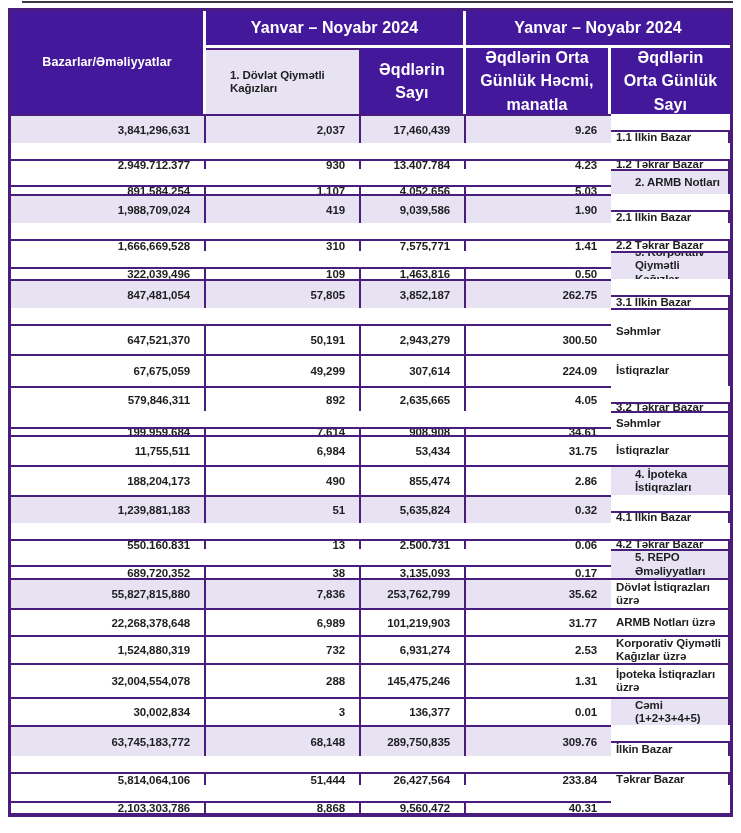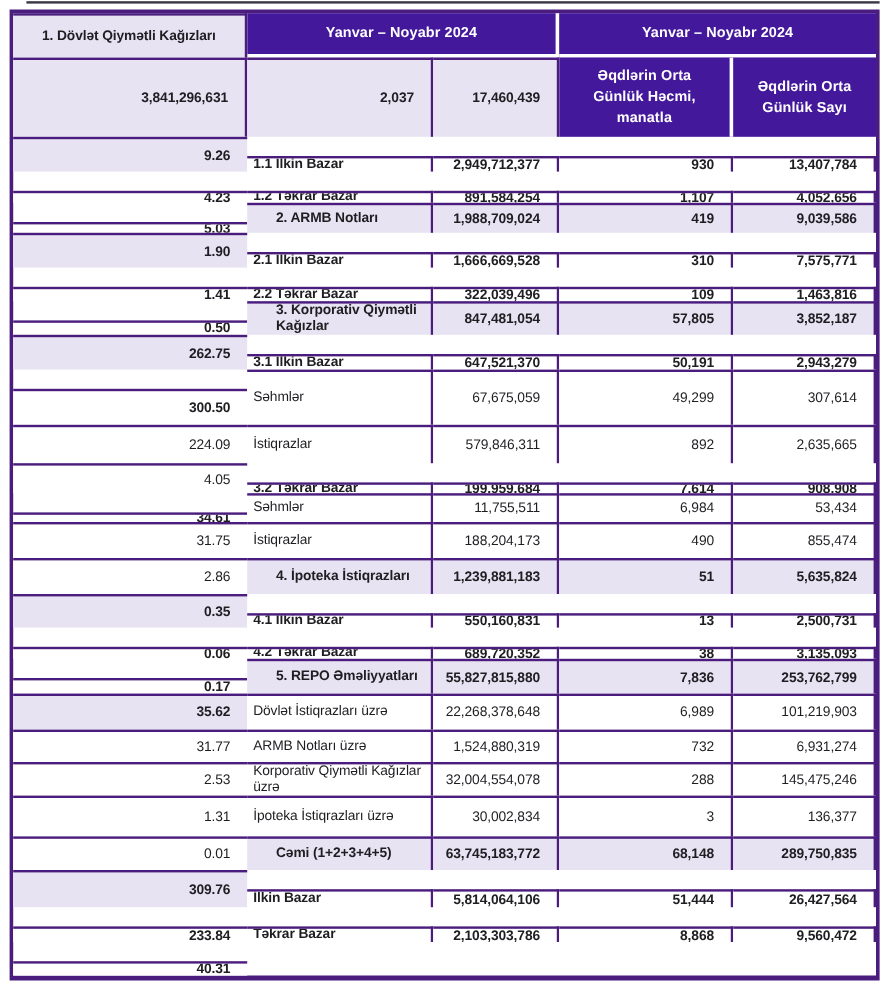--- a/index.html
+++ b/index.html
@@ -15,21 +15,21 @@
   .tbl{
     position:absolute;left:8px;top:8px;width:725px;box-sizing:border-box;
     display:grid;
     grid-template-columns:195px 155px 105px 145px 119px;
     grid-template-rows:37px 66px 29px 26px 25px 29px 28px 28px 29px 46px 32px 25px 24px 30px 30px 28px 26px 29px 30px 27px 28px 34px 28px 31px 29px 28px;
     border:3px solid var(--border);
     border-bottom-width:4px;
     background:#fff;
   }
   .th{
-    background:var(--purple);color:#fff;font-weight:bold;font-size:12px;
+    background:var(--purple);color:#fff;font-weight:bold;font-size:16px;
     display:flex;align-items:center;justify-content:center;text-align:center;
     line-height:1.45;box-sizing:border-box;letter-spacing:0.1px;
   }
   .h-corner{grid-row:1/3;grid-column:1;border-right:3px solid #fff;font-size:12.5px;}
   .h-g1{grid-row:1;grid-column:2/4;border-right:3px solid #fff;border-bottom:3px solid #fff;}
   .h-g2{grid-row:1;grid-column:4/6;border-bottom:3px solid #fff;}
   .h-c2{grid-row:2;grid-column:2;border-right:3px solid #fff;padding:0 12px;}
   .h-c3{grid-row:2;grid-column:3;border-right:3px solid #fff;padding:0 3px;}
   .h-c4{grid-row:2;grid-column:4;border-right:3px solid #fff;padding:0 10px;}
   .h-c5{grid-row:2;grid-column:5;padding:0 8px;}
@@ -39,48 +39,50 @@
     border-right:2px solid var(--border);
     border-top:2px solid var(--border);
     font-size:11.5px;background:#fff;letter-spacing:-0.1px;
     white-space:nowrap;overflow:hidden;
   }
   .td.c1{padding-left:5px;padding-right:4px;justify-content:flex-start;white-space:normal;line-height:1.15;}
   .td.c2,.td.c3,.td.c4,.td.c5{justify-content:flex-end;padding-right:14px;}
   .td.c5{border-right:none;}
   .row-section .td{background:var(--lav);font-weight:bold;padding-left:24px;}
   .row-sub .td{font-weight:bold;margin-top:16px;}
-  .row-detail .td{font-weight:normal;}
+  .row-detail .td{font-weight:bold;}
 </style>
 </head>
 <body>
 
 <div class="page">
   <div class="crop-line"></div>
 
   <div class="tbl">
+    <div class="th h-corner">Bazarlar/Əməliyyatlar</div>
     <div class="th h-g1">Yanvar – Noyabr 2024</div>
     <div class="th h-g2">Yanvar – Noyabr 2024</div>
+    <div class="th h-c3">Əqdlərin Sayı</div>
     <div class="th h-c4">Əqdlərin Orta Günlük Həcmi, manatla</div>
     <div class="th h-c5">Əqdlərin Orta Günlük Sayı</div>
 
   <div class="row row-section"><div class="td c1">1. Dövlət Qiymətli Kağızları</div><div class="td c2">3,841,296,631</div><div class="td c3">2,037</div><div class="td c4">17,460,439</div><div class="td c5">9.26</div></div>
       <div class="row row-sub"><div class="td c1">1.1 İlkin Bazar</div><div class="td c2">2,949,712,377</div><div class="td c3">930</div><div class="td c4">13,407,784</div><div class="td c5">4.23</div></div>
       <div class="row row-sub"><div class="td c1">1.2 Təkrar Bazar</div><div class="td c2">891,584,254</div><div class="td c3">1,107</div><div class="td c4">4,052,656</div><div class="td c5">5.03</div></div>
       <div class="row row-section"><div class="td c1">2. ARMB Notları</div><div class="td c2">1,988,709,024</div><div class="td c3">419</div><div class="td c4">9,039,586</div><div class="td c5">1.90</div></div>
       <div class="row row-sub"><div class="td c1">2.1 İlkin Bazar</div><div class="td c2">1,666,669,528</div><div class="td c3">310</div><div class="td c4">7,575,771</div><div class="td c5">1.41</div></div>
       <div class="row row-sub"><div class="td c1">2.2 Təkrar Bazar</div><div class="td c2">322,039,496</div><div class="td c3">109</div><div class="td c4">1,463,816</div><div class="td c5">0.50</div></div>
       <div class="row row-section"><div class="td c1">3. Korporativ Qiymətli Kağızlar</div><div class="td c2">847,481,054</div><div class="td c3">57,805</div><div class="td c4">3,852,187</div><div class="td c5">262.75</div></div>
       <div class="row row-sub"><div class="td c1">3.1 İlkin Bazar</div><div class="td c2">647,521,370</div><div class="td c3">50,191</div><div class="td c4">2,943,279</div><div class="td c5">300.50</div></div>
       <div class="row row-detail"><div class="td c1">Səhmlər</div><div class="td c2">67,675,059</div><div class="td c3">49,299</div><div class="td c4">307,614</div><div class="td c5">224.09</div></div>
       <div class="row row-detail"><div class="td c1">İstiqrazlar</div><div class="td c2">579,846,311</div><div class="td c3">892</div><div class="td c4">2,635,665</div><div class="td c5">4.05</div></div>
       <div class="row row-sub"><div class="td c1">3.2 Təkrar Bazar</div><div class="td c2">199,959,684</div><div class="td c3">7,614</div><div class="td c4">908,908</div><div class="td c5">34.61</div></div>
       <div class="row row-detail"><div class="td c1">Səhmlər</div><div class="td c2">11,755,511</div><div class="td c3">6,984</div><div class="td c4">53,434</div><div class="td c5">31.75</div></div>
       <div class="row row-detail"><div class="td c1">İstiqrazlar</div><div class="td c2">188,204,173</div><div class="td c3">490</div><div class="td c4">855,474</div><div class="td c5">2.86</div></div>
-      <div class="row row-section"><div class="td c1">4. İpoteka İstiqrazları</div><div class="td c2">1,239,881,183</div><div class="td c3">51</div><div class="td c4">5,635,824</div><div class="td c5">0.35</div></div>
+      <div class="row row-section"><div class="td c1">4. İpoteka İstiqrazları</div><div class="td c2">1,239,881,183</div><div class="td c3">51</div><div class="td c4">5,635,824</div><div class="td c5">0.32</div></div>
       <div class="row row-sub"><div class="td c1">4.1 İlkin Bazar</div><div class="td c2">550,160,831</div><div class="td c3">13</div><div class="td c4">2,500,731</div><div class="td c5">0.06</div></div>
       <div class="row row-sub"><div class="td c1">4.2 Təkrar Bazar</div><div class="td c2">689,720,352</div><div class="td c3">38</div><div class="td c4">3,135,093</div><div class="td c5">0.17</div></div>
       <div class="row row-section"><div class="td c1">5. REPO Əməliyyatları</div><div class="td c2">55,827,815,880</div><div class="td c3">7,836</div><div class="td c4">253,762,799</div><div class="td c5">35.62</div></div>
       <div class="row row-detail"><div class="td c1">Dövlət İstiqrazları üzrə</div><div class="td c2">22,268,378,648</div><div class="td c3">6,989</div><div class="td c4">101,219,903</div><div class="td c5">31.77</div></div>
       <div class="row row-detail"><div class="td c1">ARMB Notları üzrə</div><div class="td c2">1,524,880,319</div><div class="td c3">732</div><div class="td c4">6,931,274</div><div class="td c5">2.53</div></div>
       <div class="row row-detail"><div class="td c1">Korporativ Qiymətli Kağızlar üzrə</div><div class="td c2">32,004,554,078</div><div class="td c3">288</div><div class="td c4">145,475,246</div><div class="td c5">1.31</div></div>
       <div class="row row-detail"><div class="td c1">İpoteka İstiqrazları üzrə</div><div class="td c2">30,002,834</div><div class="td c3">3</div><div class="td c4">136,377</div><div class="td c5">0.01</div></div>
       <div class="row row-section"><div class="td c1">Cəmi (1+2+3+4+5)</div><div class="td c2">63,745,183,772</div><div class="td c3">68,148</div><div class="td c4">289,750,835</div><div class="td c5">309.76</div></div>
       <div class="row row-sub"><div class="td c1">İlkin Bazar</div><div class="td c2">5,814,064,106</div><div class="td c3">51,444</div><div class="td c4">26,427,564</div><div class="td c5">233.84</div></div>
       <div class="row row-sub"><div class="td c1">Təkrar Bazar</div><div class="td c2">2,103,303,786</div><div class="td c3">8,868</div><div class="td c4">9,560,472</div><div class="td c5">40.31</div></div>

